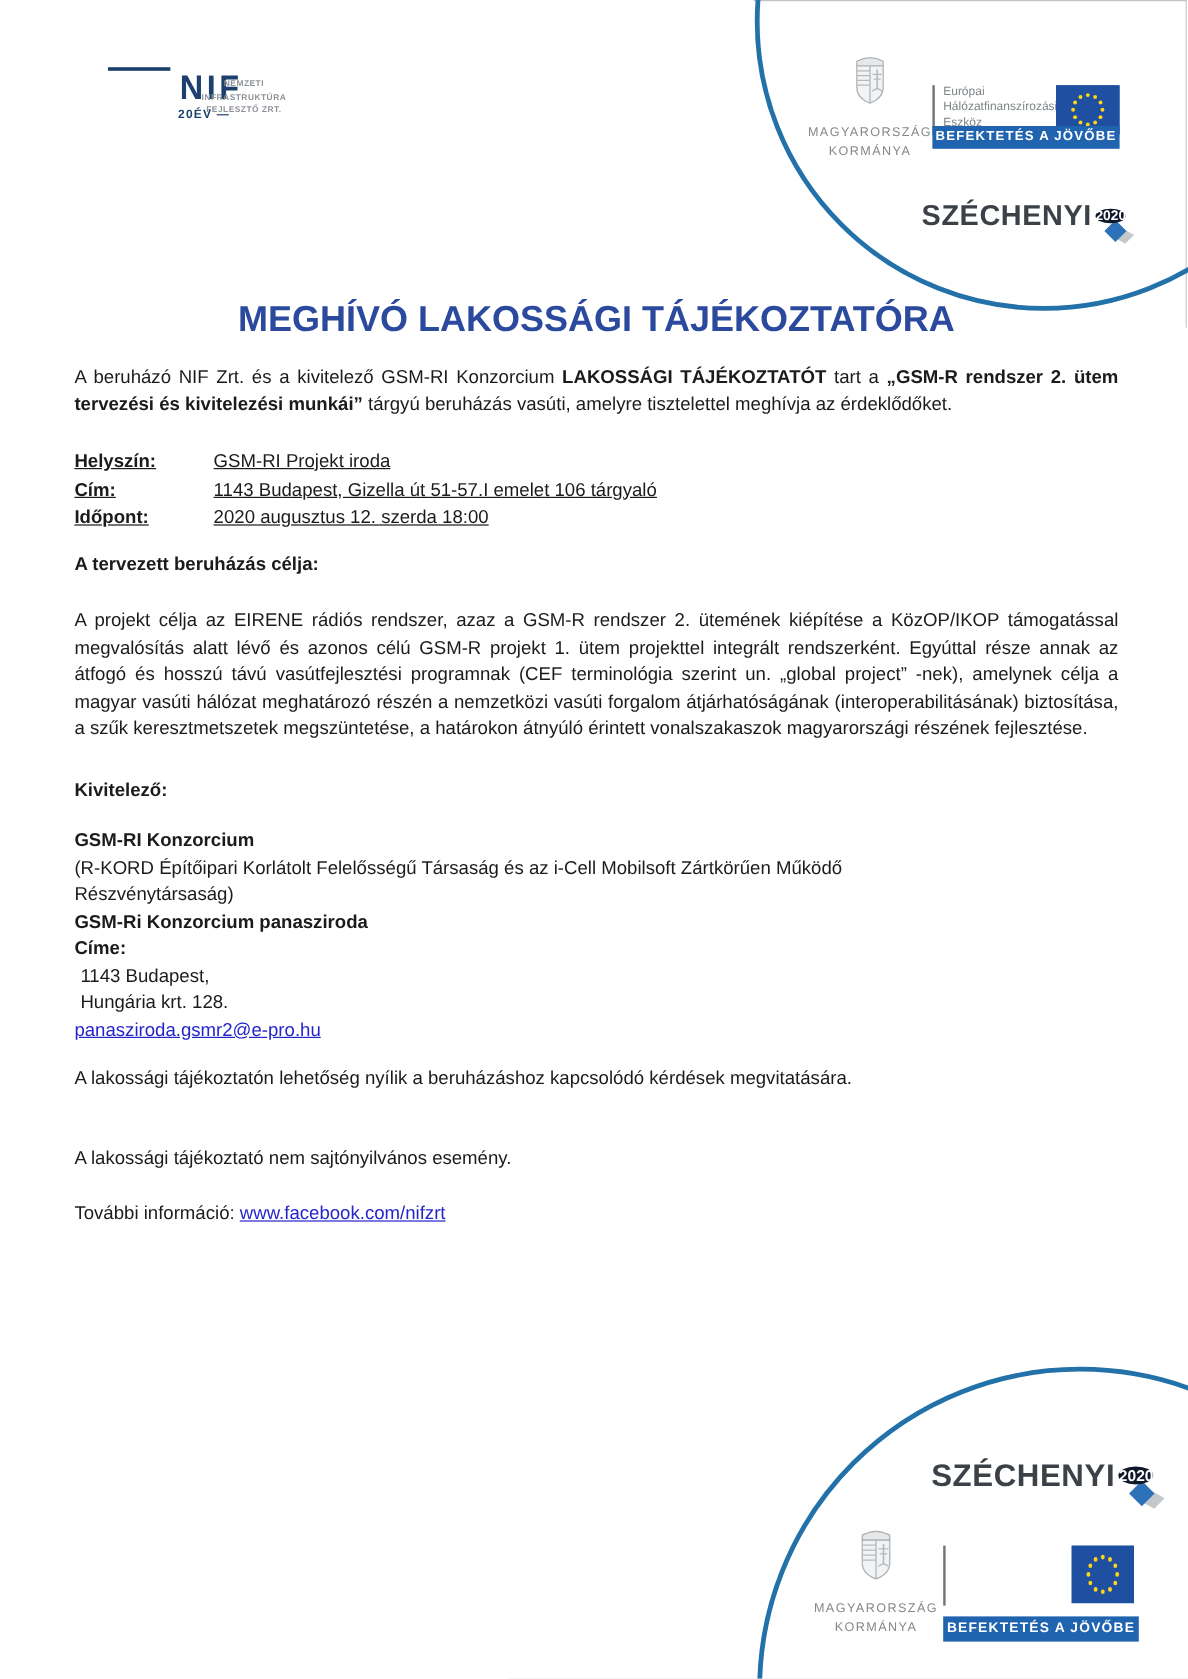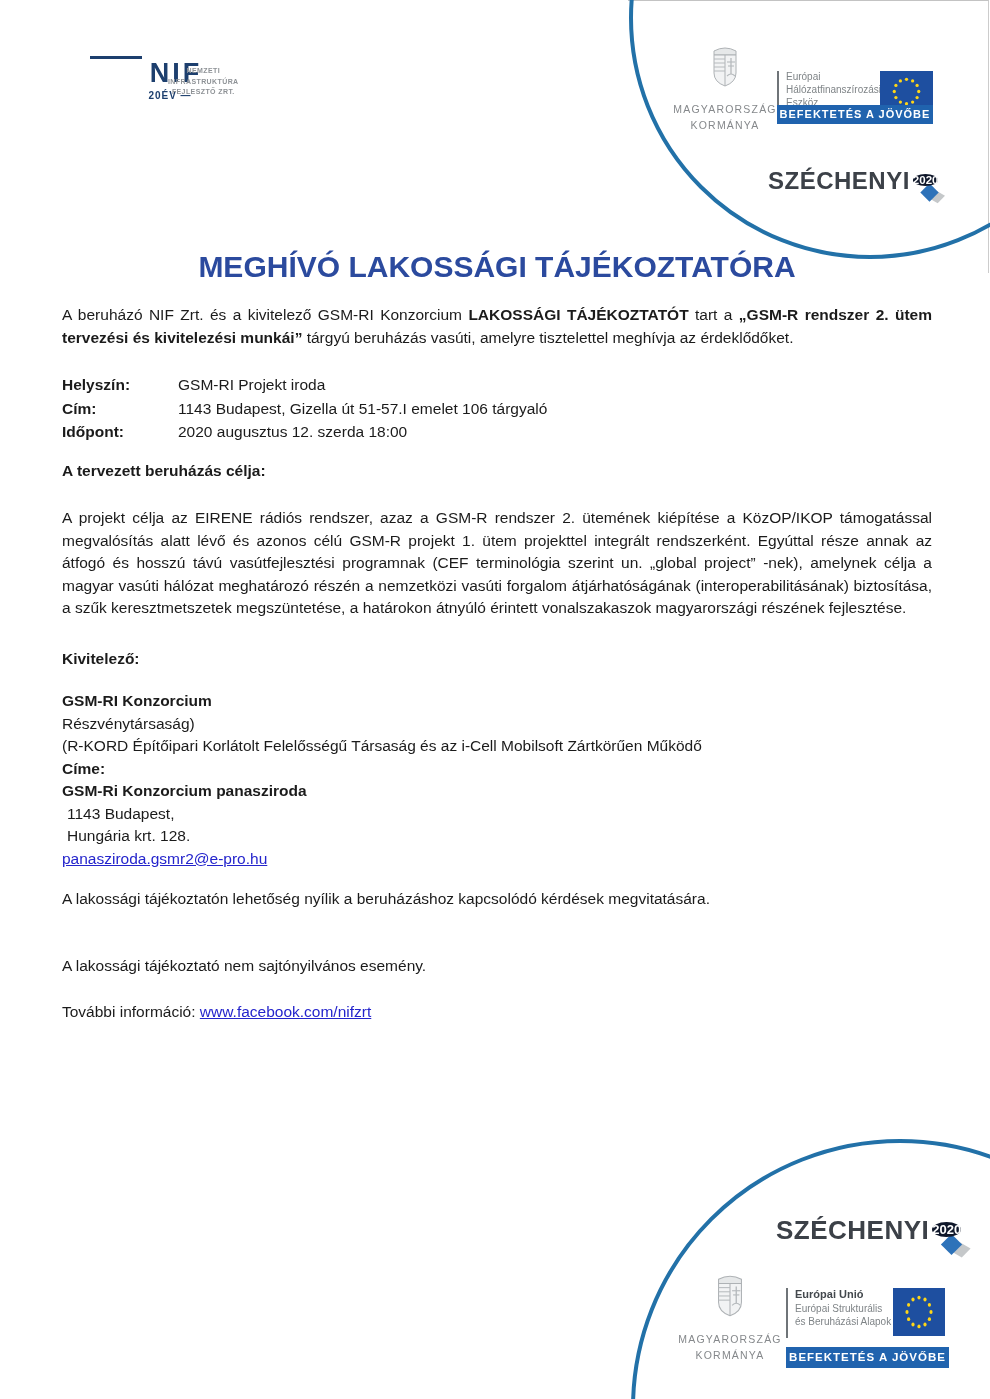--- a/index.html
+++ b/index.html
@@ -69,21 +69,21 @@
   .szechenyi-bottom .sz-pin-circle{width:38px;height:38px;line-height:38px;font-size:13px;}
 
   
   .content{position:absolute;left:62px;top:252px;width:870px;z-index:3;
            font-size:15.5px;line-height:22.5px;}
   .content p{margin:0;}
   .doc-title{text-align:center;color:#2b4a9e;font-size:30px;font-weight:bold;line-height:30px;}
   .salutation{text-align:center;font-weight:bold;font-size:17px;margin-top:36px !important;}
   .intro{text-align:justify;margin-top:22px !important;}
   .details{margin-top:24px;line-height:23.5px;}
-  .detail-row{display:flex;}
+  .detail-row{display:flex;text-decoration:underline;}
   .detail-label{width:116px;flex-shrink:0;font-weight:bold;}
   .purpose-heading{font-weight:bold;margin-top:16px !important;}
   .purpose-body{text-align:justify;margin-top:25px !important;}
   .contractor-heading{font-weight:bold;margin-top:28px !important;}
   .contractor-name{font-weight:bold;margin-top:20px !important;}
   .bold-line{font-weight:bold;}
   .indent{padding-left:5px;}
   a.doc-link{color:#2424cc;text-decoration:underline;}
   .closing-1{margin-top:18px !important;}
   .closing-2{margin-top:44px !important;}
@@ -188,24 +188,24 @@
         <span class="detail-label">Időpont:</span>
         <span class="detail-value">2020 augusztus 12. szerda 18:00</span>
       </div>
     </div>
 
     <p class="purpose-heading">A tervezett beruházás célja:</p>
     <p class="purpose-body">A projekt célja az EIRENE rádiós rendszer, azaz a GSM-R rendszer 2. ütemének kiépítése a KözOP/IKOP támogatással megvalósítás alatt lévő és azonos célú GSM-R projekt 1. ütem projekttel integrált rendszerként. Egyúttal része annak az átfogó és hosszú távú vasútfejlesztési programnak (CEF terminológia szerint un. „global project” -nek), amelynek célja a magyar vasúti hálózat meghatározó részén a nemzetközi vasúti forgalom átjárhatóságának (interoperabilitásának) biztosítása, a szűk keresztmetszetek megszüntetése, a határokon átnyúló érintett vonalszakaszok magyarországi részének fejlesztése.</p>
 
     <p class="contractor-heading">Kivitelező:</p>
     <p class="contractor-name">GSM-RI Konzorcium</p>
+    <p>(R-KORD Építőipari Korlátolt Felelősségű Társaság és az i-Cell Mobilsoft Zártkörűen Működő</p>
     <p>Részvénytársaság)</p>
-    <p>(R-KORD Építőipari Korlátolt Felelősségű Társaság és az i-Cell Mobilsoft Zártkörűen Működő</p>
+    <p class="bold-line">GSM-Ri Konzorcium panasziroda</p>
     <p class="bold-line">Címe:</p>
-    <p class="bold-line">GSM-Ri Konzorcium panasziroda</p>
     <p class="indent">1143 Budapest,</p>
     <p class="indent">Hungária krt. 128.</p>
     <p><a class="doc-link" href="#">panasziroda.gsmr2@e-pro.hu</a></p>
 
     <p class="closing-1">A lakossági tájékoztatón lehetőség nyílik a beruházáshoz kapcsolódó kérdések megvitatására.</p>
     <p class="closing-2">A lakossági tájékoztató nem sajtónyilvános esemény.</p>
     <p class="closing-3"><span>További információ: </span><a class="doc-link" href="#">www.facebook.com/nifzrt</a></p>
   </div>
 
   <div class="szechenyi szechenyi-bottom">
@@ -233,25 +233,20 @@
       </svg>
     </span>
     <div class="gov-caption">
       <div>MAGYARORSZÁG</div>
       <div>KORMÁNYA</div>
     </div>
   </div>
 
   <div class="eu eu-bottom">
     <div class="eu-divider"></div>
-    <div class="eu-lines">
-      <div class="eu-line-strong">Európai Unió</div>
-      <div>Európai Strukturális</div>
-      <div>és Beruházási Alapok</div>
-    </div>
     <div class="eu-flag">
       <svg viewBox="0 0 52 40" preserveAspectRatio="none">
         <rect width="52" height="40" fill="#1e4fa0"></rect>
         <g fill="#ffd617">
           <circle cx="26" cy="8" r="1.6"></circle>
             <circle cx="32" cy="9.6" r="1.6"></circle>
           <circle cx="36.4" cy="14" r="1.6"></circle>
             <circle cx="38" cy="20" r="1.6"></circle>
           <circle cx="36.4" cy="26" r="1.6"></circle>
             <circle cx="32" cy="30.4" r="1.6"></circle>

